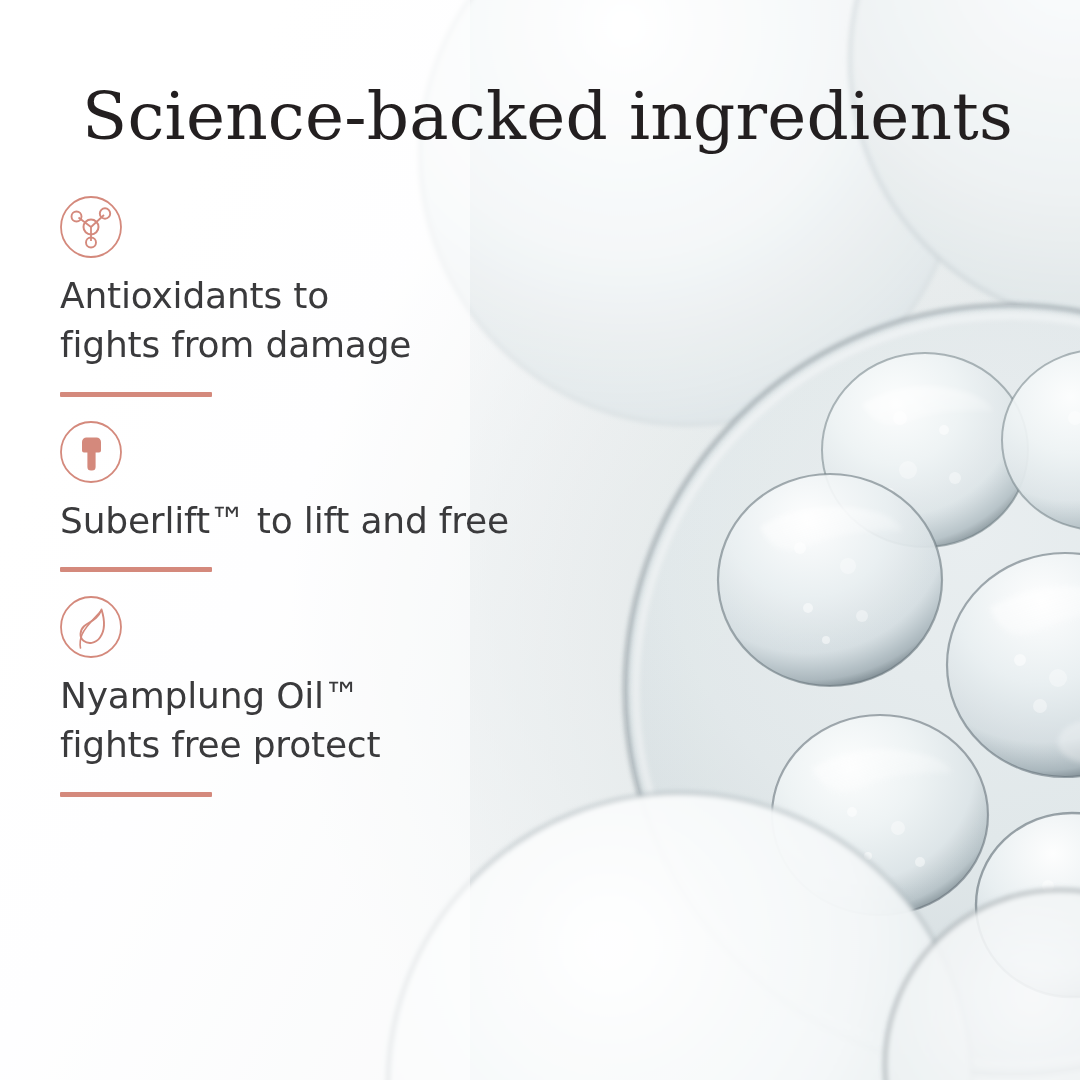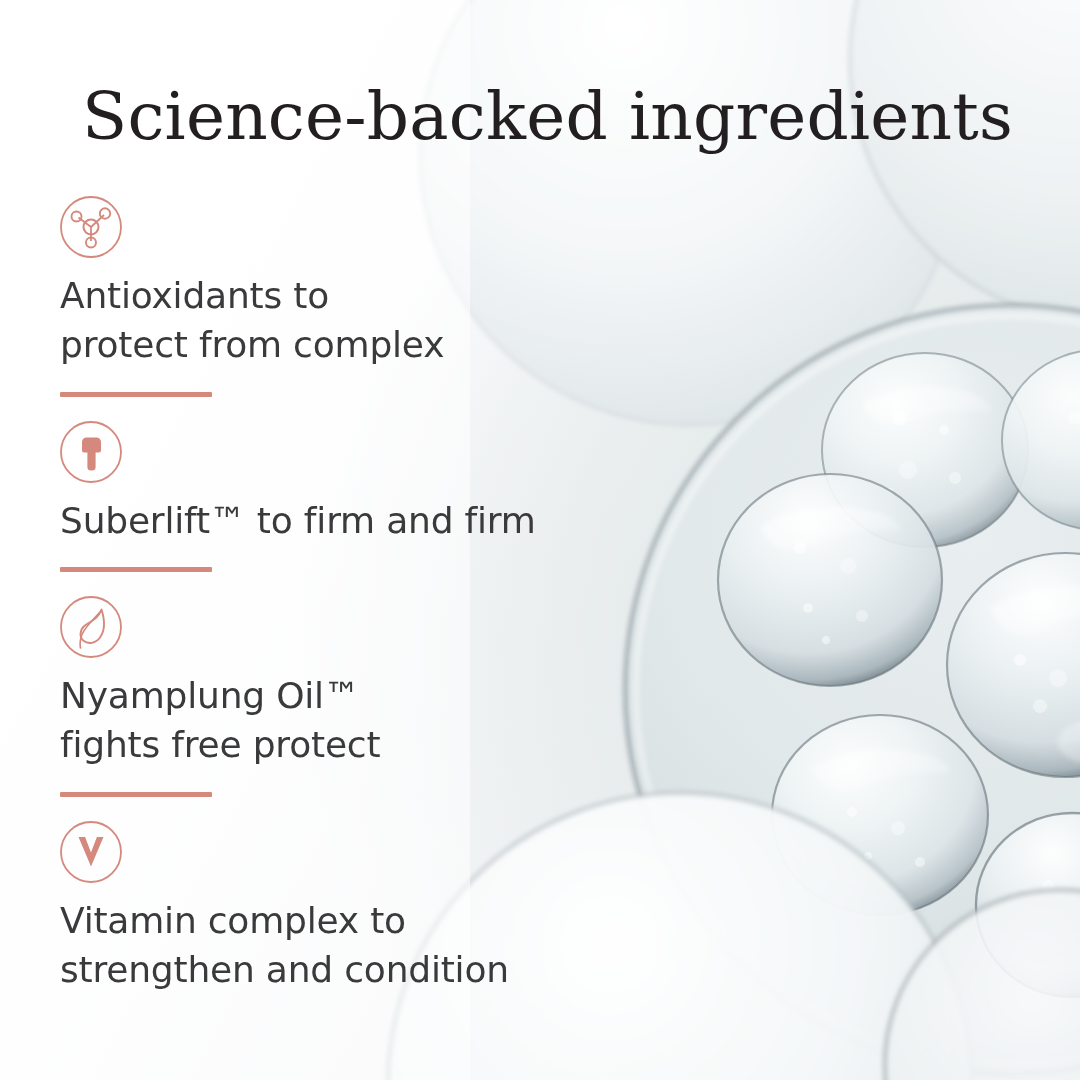--- a/index.html
+++ b/index.html
@@ -250,55 +250,44 @@
             <line x1="31" y1="31" x2="18.5" y2="21.5" stroke="#d4897c" stroke-width="1.8"></line>
             <line x1="31" y1="31" x2="44" y2="19" stroke="#d4897c" stroke-width="1.8"></line>
             <line x1="31" y1="31" x2="31" y2="45" stroke="#d4897c" stroke-width="1.8"></line>
             <circle cx="31" cy="31" r="7.5" fill="none" stroke="#d4897c" stroke-width="2"></circle>
             <circle cx="16.5" cy="20.5" r="5" fill="none" stroke="#d4897c" stroke-width="1.9"></circle>
             <circle cx="45" cy="17.5" r="5.2" fill="none" stroke="#d4897c" stroke-width="1.9"></circle>
             <circle cx="31" cy="46.5" r="5" fill="none" stroke="#d4897c" stroke-width="1.9"></circle>
           </svg>
         </span>
         <p class="item-text">Antioxidants to
-protect from complex</p>
+fights from damage</p>
         <div class="divider"></div>
       </div>
 
       <div class="item">
         <span class="icon-wrap">
           <svg viewBox="0 0 62 62" xmlns="http://www.w3.org/2000/svg">
             <circle cx="31" cy="31" r="30" fill="none" stroke="#d4897c" stroke-width="1.8"></circle>
             <path d="M25.5 16.5 h11 a4.5 4.5 0 0 1 4.5 4.5 v8.5 a2 2 0 0 1 -2 2 h-3.4 v14.5 a3.6 3.6 0 0 1 -3.6 3.6 h-1 a3.6 3.6 0 0 1 -3.6 -3.6 v-14.5 h-3.4 a2 2 0 0 1 -2 -2 v-8.5 a4.5 4.5 0 0 1 4.5 -4.5 z" fill="#d4897c"></path>
           </svg>
         </span>
-        <p class="item-text">Suberlift™ to firm and firm</p>
+        <p class="item-text">Suberlift™ to lift and free</p>
         <div class="divider"></div>
       </div>
 
       <div class="item">
         <span class="icon-wrap">
           <svg viewBox="0 0 62 62" xmlns="http://www.w3.org/2000/svg">
             <circle cx="31" cy="31" r="30" fill="none" stroke="#d4897c" stroke-width="1.8"></circle>
             <path d="M41.5 13.5 c3.5 11 3.5 21 -1.5 28 c-4.5 6.3 -12 6.8 -16.5 3.3 c-4.2 -3.3 -4 -10.5 0.8 -14.8 c5 -4.5 13.2 -5.6 17.2 -16.5 z" fill="none" stroke="#d4897c" stroke-width="1.9" stroke-linejoin="round"></path>
             <path d="M41.5 14.5 c-9 9.5 -16.5 16.5 -19.5 24 c-2 5 -2.2 10 -1.5 13.5" fill="none" stroke="#d4897c" stroke-width="1.6" stroke-linecap="round"></path>
           </svg>
         </span>
         <p class="item-text">Nyamplung Oil™
 fights free protect</p>
         <div class="divider"></div>
       </div>
 
-      <div class="item last">
-        <span class="icon-wrap">
-          <svg viewBox="0 0 62 62" xmlns="http://www.w3.org/2000/svg">
-            <circle cx="31" cy="31" r="30" fill="none" stroke="#d4897c" stroke-width="1.8"></circle>
-            <path d="M18.5 16 L31 45.5 L43.5 16 h-6.6 L31 31.5 L25.1 16 z" fill="#d4897c"></path>
-          </svg>
-        </span>
-        <p class="item-text">Vitamin complex to
-strengthen and condition</p>
-
-      </div>
 
     </div>
   </div>
 </div>
 
 </body></html>

